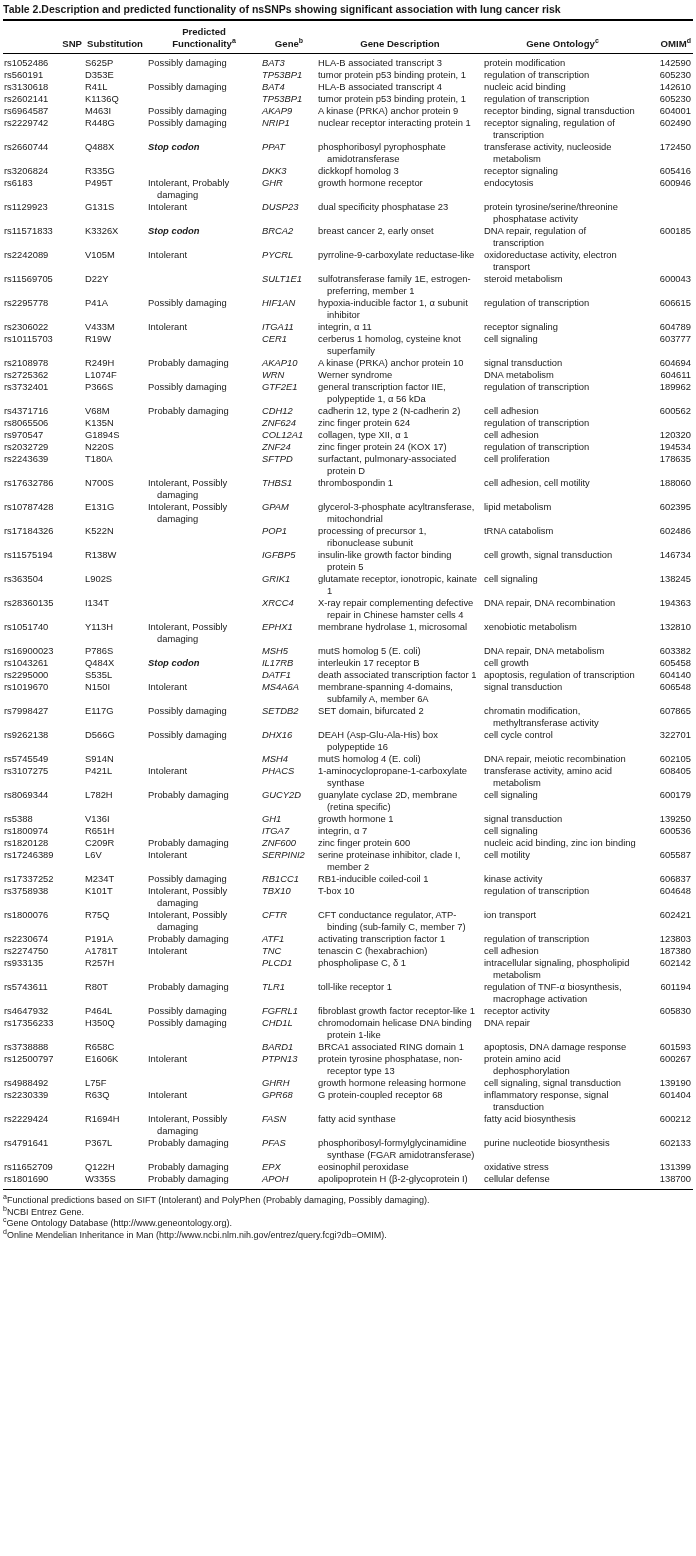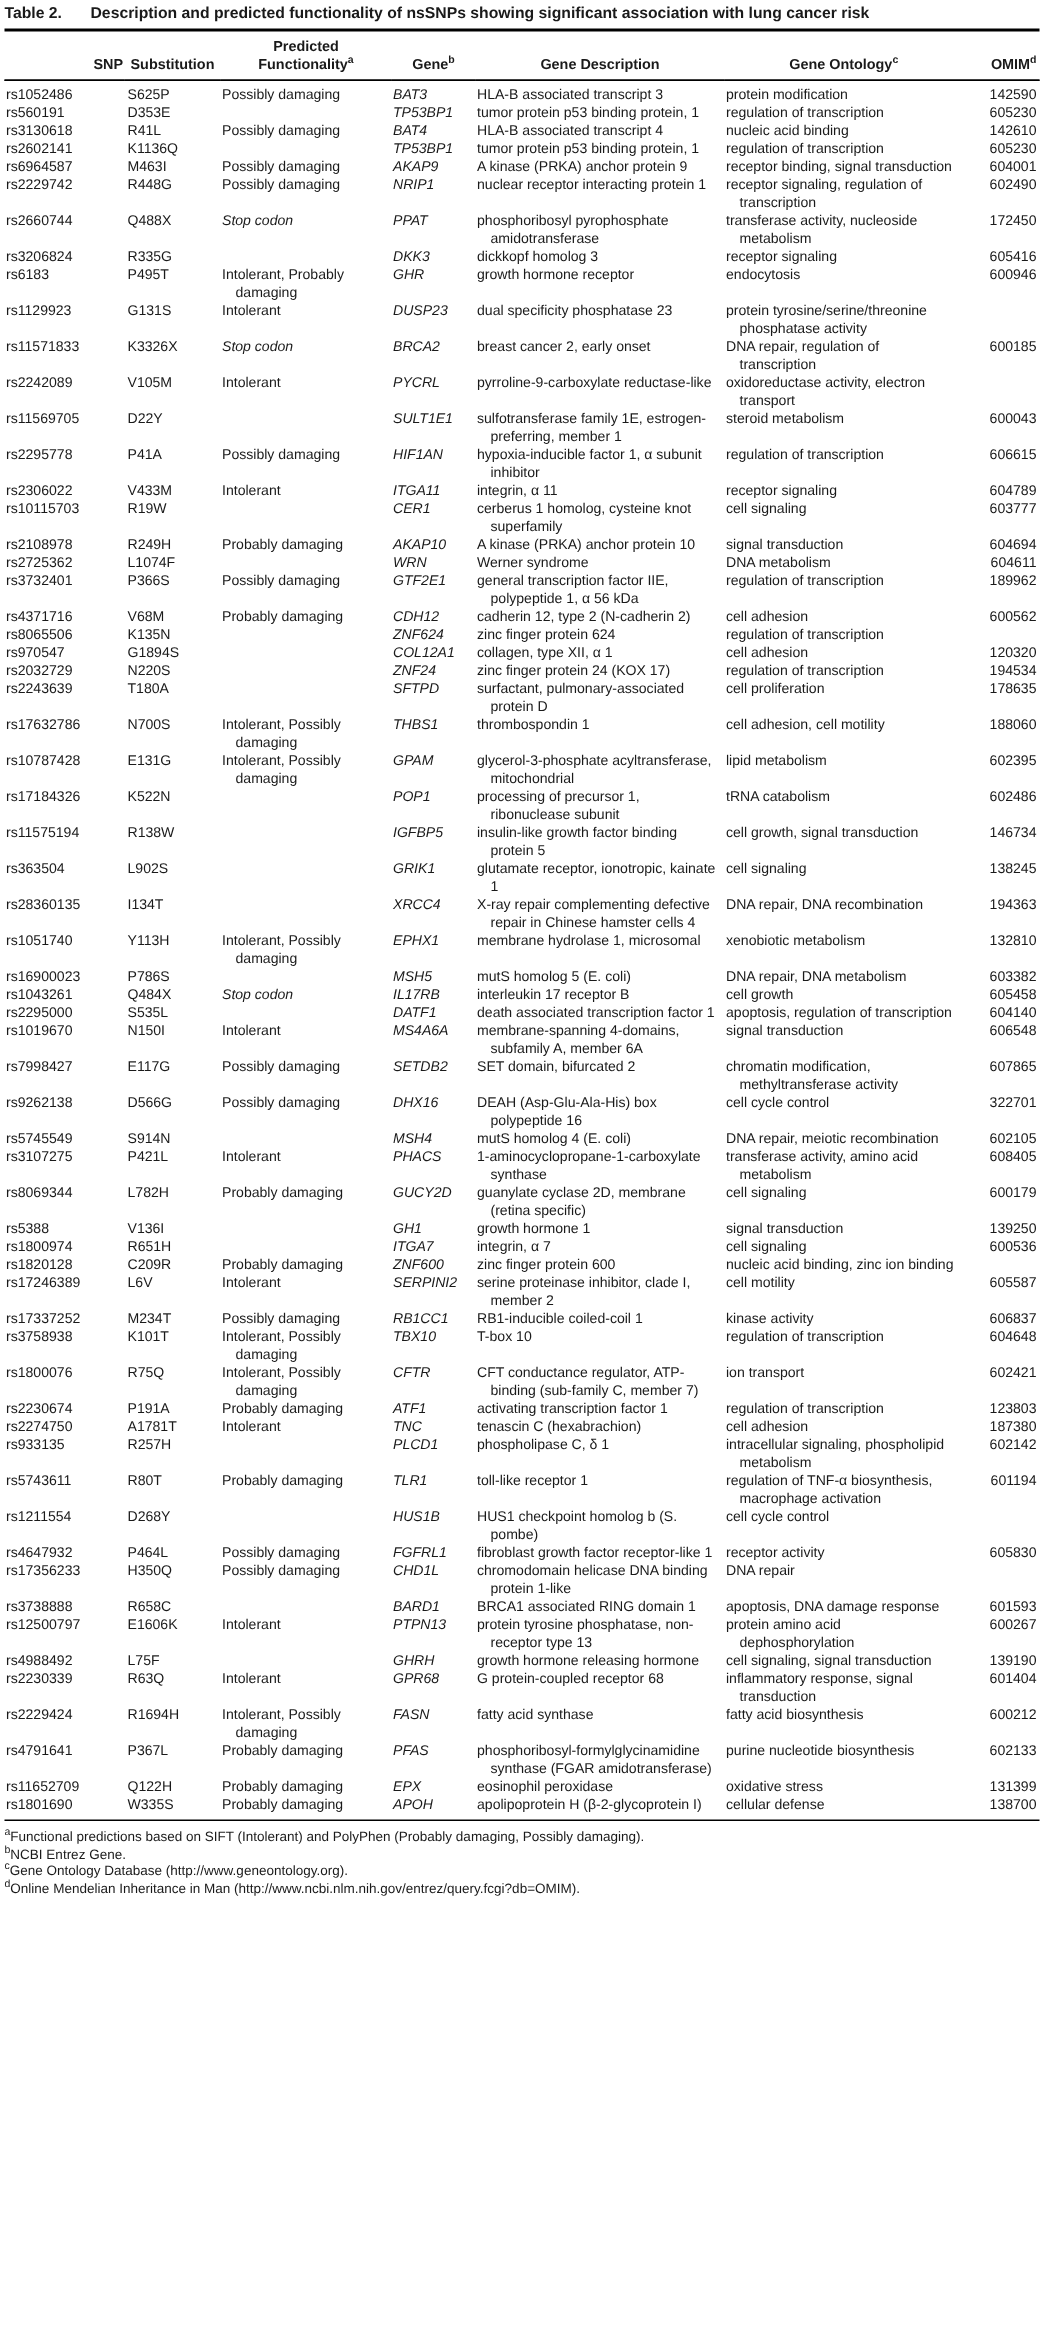--- a/index.html
+++ b/index.html
@@ -1,33 +1,33 @@
 <!DOCTYPE html>
 <html><head>
 <meta charset="utf-8">
 <style>
   html,body{margin:0;padding:0;background:#fff;}
   body{font-family:"Liberation Sans",sans-serif;color:#1a1a1a;-webkit-font-smoothing:antialiased;}
   .page{width:696px;height:1556px;box-sizing:border-box;padding:2px 3px 0 3px;overflow:hidden;background:#fff;}
   .title{font-size:10.5px;line-height:15px;font-weight:bold;border-bottom:2px solid #000;padding-bottom:2px;white-space:nowrap;}
-  .title .prefix{margin-right:19px;}
+  .title .prefix{margin-right:0;}
   table.snp-table{width:690px;border-collapse:collapse;table-layout:fixed;font-size:9.4px;line-height:12px;}
   col.c0{width:80px;} col.c1{width:64px;} col.c2{width:114px;} col.c3{width:56px;}
   col.c4{width:166px;} col.c5{width:159px;} col.c6{width:51px;}
   thead th{font-weight:bold;text-align:center;vertical-align:bottom;padding:5px 1px 4px 1px;border-bottom:1px solid #000;font-size:9.6px;line-height:11.5px;}
   thead th.col0{text-align:right;padding-left:1px;}
   thead th.col2{padding-left:16px;padding-right:16px;}
   thead th.col6{text-align:right;padding-right:2px;}
   tbody td{vertical-align:top;padding:0 3px 0 10px;text-indent:-9px;word-wrap:break-word;}
   tbody td.col0{padding-left:1px;text-indent:0;}
   tbody td.col1{padding-left:2px;text-indent:0;}
   tbody td.col3{font-style:italic;}
   tbody td.col6{text-align:right;padding:0 2px 0 0;text-indent:0;}
   tbody tr:first-child td{padding-top:3px;}
-  td.em{font-style:italic;}
+  td.em{font-style:italic;font-weight:bold;}
   .footnotes{border-top:1px solid #000;margin-top:4px;padding-top:5px;font-size:9px;line-height:11.5px;}
   sup{font-size:7px;line-height:0;vertical-align:super;}
 </style>
 </head>
 <body>
 
 <div class="page">
   <div class="title">
     <span class="prefix">Table 2.</span><span>Description and predicted functionality of nsSNPs showing significant association with lung cancer risk</span>
   </div>
@@ -507,29 +507,20 @@
         <tr>
           <td class="col0">rs5743611</td>
           <td class="col1">R80T</td>
           <td class="col2">Probably damaging</td>
           <td class="col3">TLR1</td>
           <td class="col4">toll-like receptor 1</td>
           <td class="col5">regulation of TNF-α biosynthesis, macrophage activation</td>
           <td class="col6">601194</td>
         </tr>
         <tr>
-          <td class="col0">rs1211554</td>
-          <td class="col1">D268Y</td>
-          <td class="col2"></td>
-          <td class="col3">HUS1B</td>
-          <td class="col4">HUS1 checkpoint homolog b (S. pombe)</td>
-          <td class="col5">cell cycle control</td>
-          <td class="col6"></td>
-        </tr>
-        <tr>
           <td class="col0">rs4647932</td>
           <td class="col1">P464L</td>
           <td class="col2">Possibly damaging</td>
           <td class="col3">FGFRL1</td>
           <td class="col4">fibroblast growth factor receptor-like 1</td>
           <td class="col5">receptor activity</td>
           <td class="col6">605830</td>
         </tr>
         <tr>
           <td class="col0">rs17356233</td>

